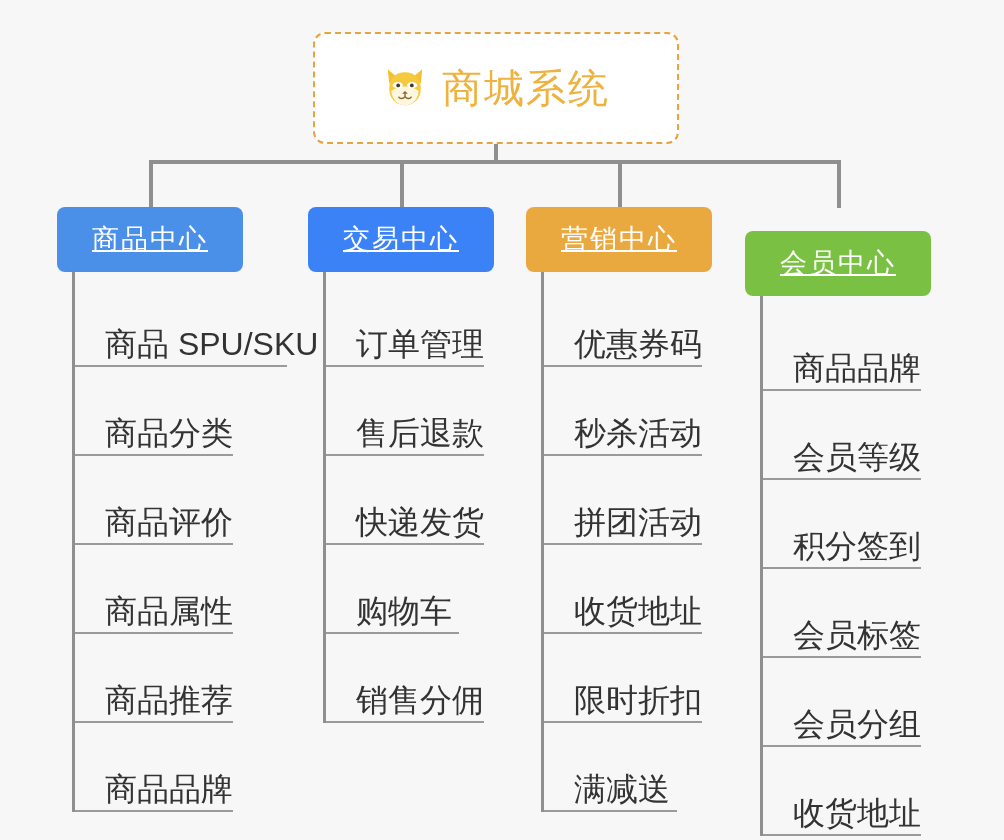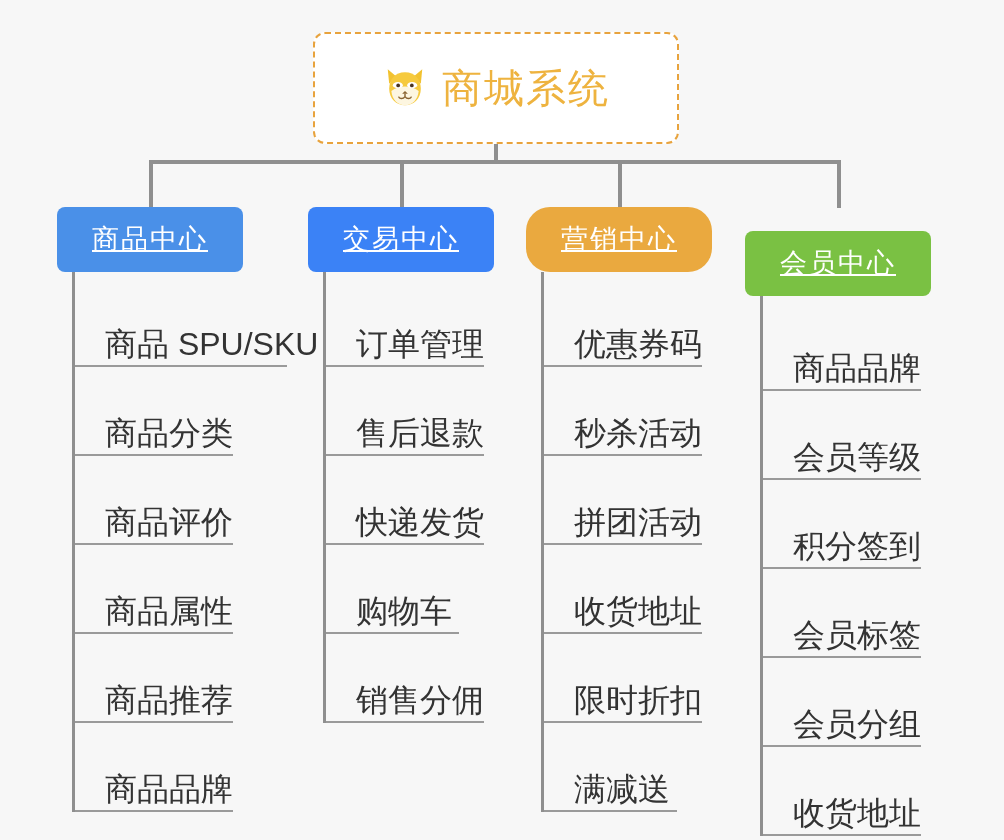--- a/index.html
+++ b/index.html
@@ -209,21 +209,21 @@
         <span class="leaf-rule" style="width:133px;"></span>
       </div>
       <div class="leaf">
         <span class="leaf-label">销售分佣</span>
         <span class="leaf-rule" style="width:158px;"></span>
       </div>
     </div>
   </div>
 
   <div class="column" style="left:526px;">
-    <div class="col-header" style="background:#eaa93f;border-radius:24px;">
+    <div class="col-header" style="background:#eaa93f;">
       <span>营销中心</span>
     </div>
     <div class="col-body">
       <div class="leaf">
         <span class="leaf-label">优惠券码</span>
         <span class="leaf-rule" style="width:158px;"></span>
       </div>
       <div class="leaf">
         <span class="leaf-label">秒杀活动</span>
         <span class="leaf-rule" style="width:158px;"></span>

